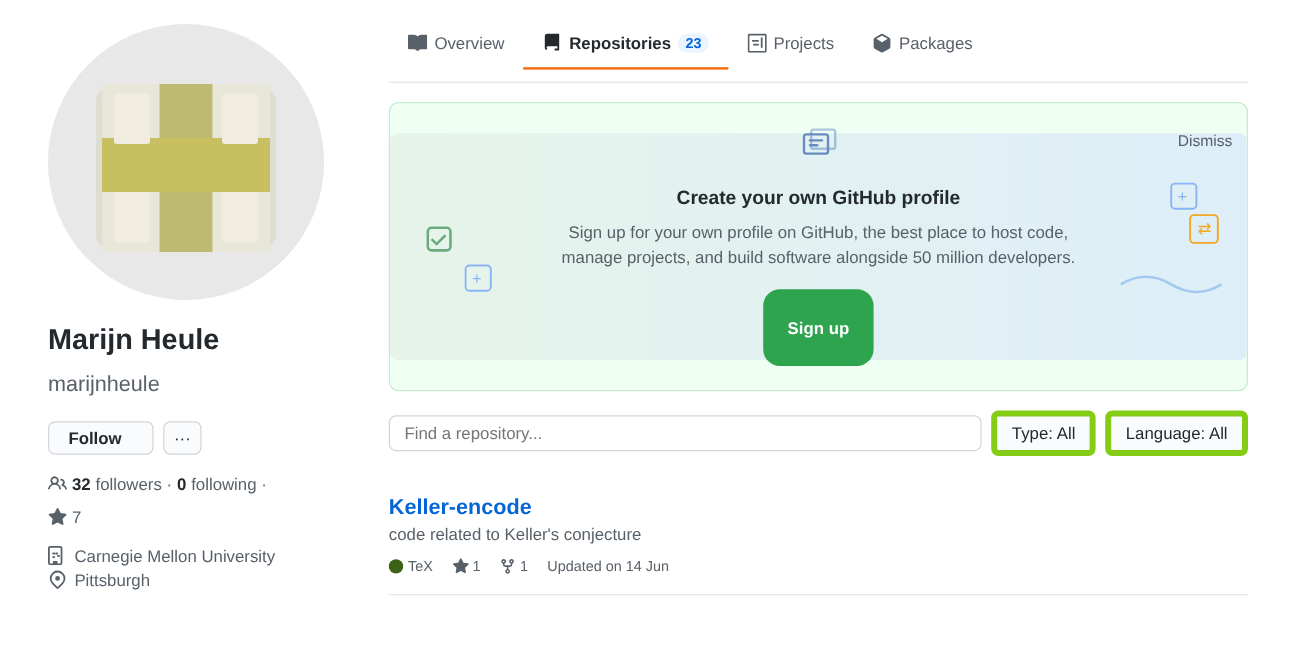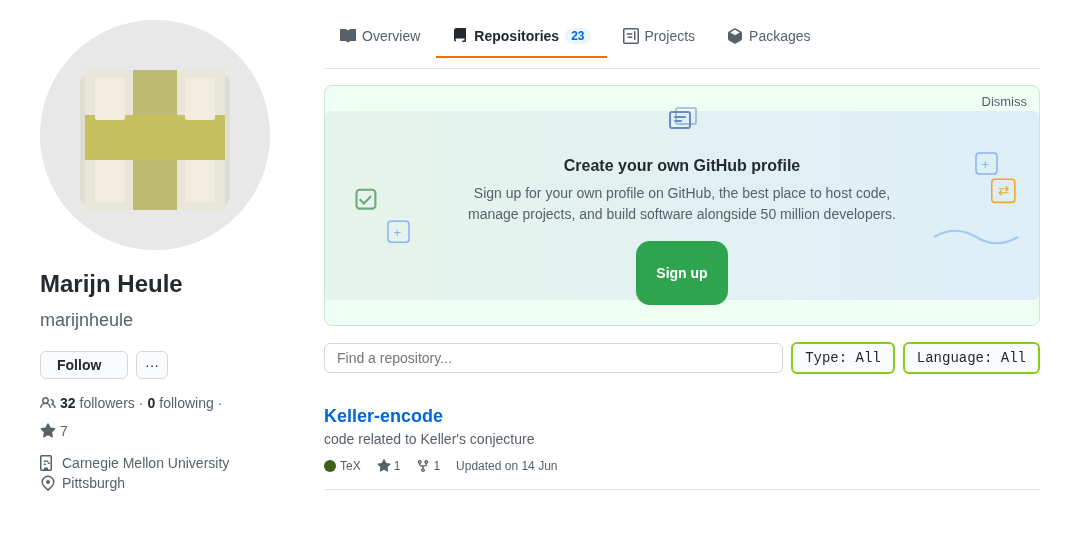--- a/index.html
+++ b/index.html
@@ -210,21 +210,21 @@
       border: none;
       border-radius: 14px;
       padding: 24px 20px;
       font-size: 14px;
       font-weight: 600;
       cursor: pointer;
       margin-top: 8px;
     }
     .dismiss-btn {
       position: absolute;
-      top: 8px;
+      top: 24px;
       right: 12px;
       font-size: 13px;
       color: #586069;
       cursor: pointer;
       background: none;
       border: none;
     }
     
     .filter-row {
       display: flex;
@@ -235,29 +235,28 @@
       flex: 1;
       border: 1px solid #d1d5da;
       border-radius: 6px;
       padding: 6px 12px;
       font-size: 14px;
       color: #24292e;
       background: #fff;
       outline: none;
     }
     .filter-btn {
-      border: 2px solid #84cc16;
+      border: 5px solid #84cc16;
       background: #fafbfc;
       border-radius: 6px;
       padding: 6px 12px;
       font-size: 14px;
       color: #24292e;
       cursor: pointer;
       white-space: nowrap;
-      font-family: Liberation Mono, monospace;
     }
     
     .repo-item {
       border-bottom: 1px solid #e1e4e8;
       padding: 16px 0;
       display: flex;
       flex-direction: column;
       gap: 4px;
     }
     .repo-header {

